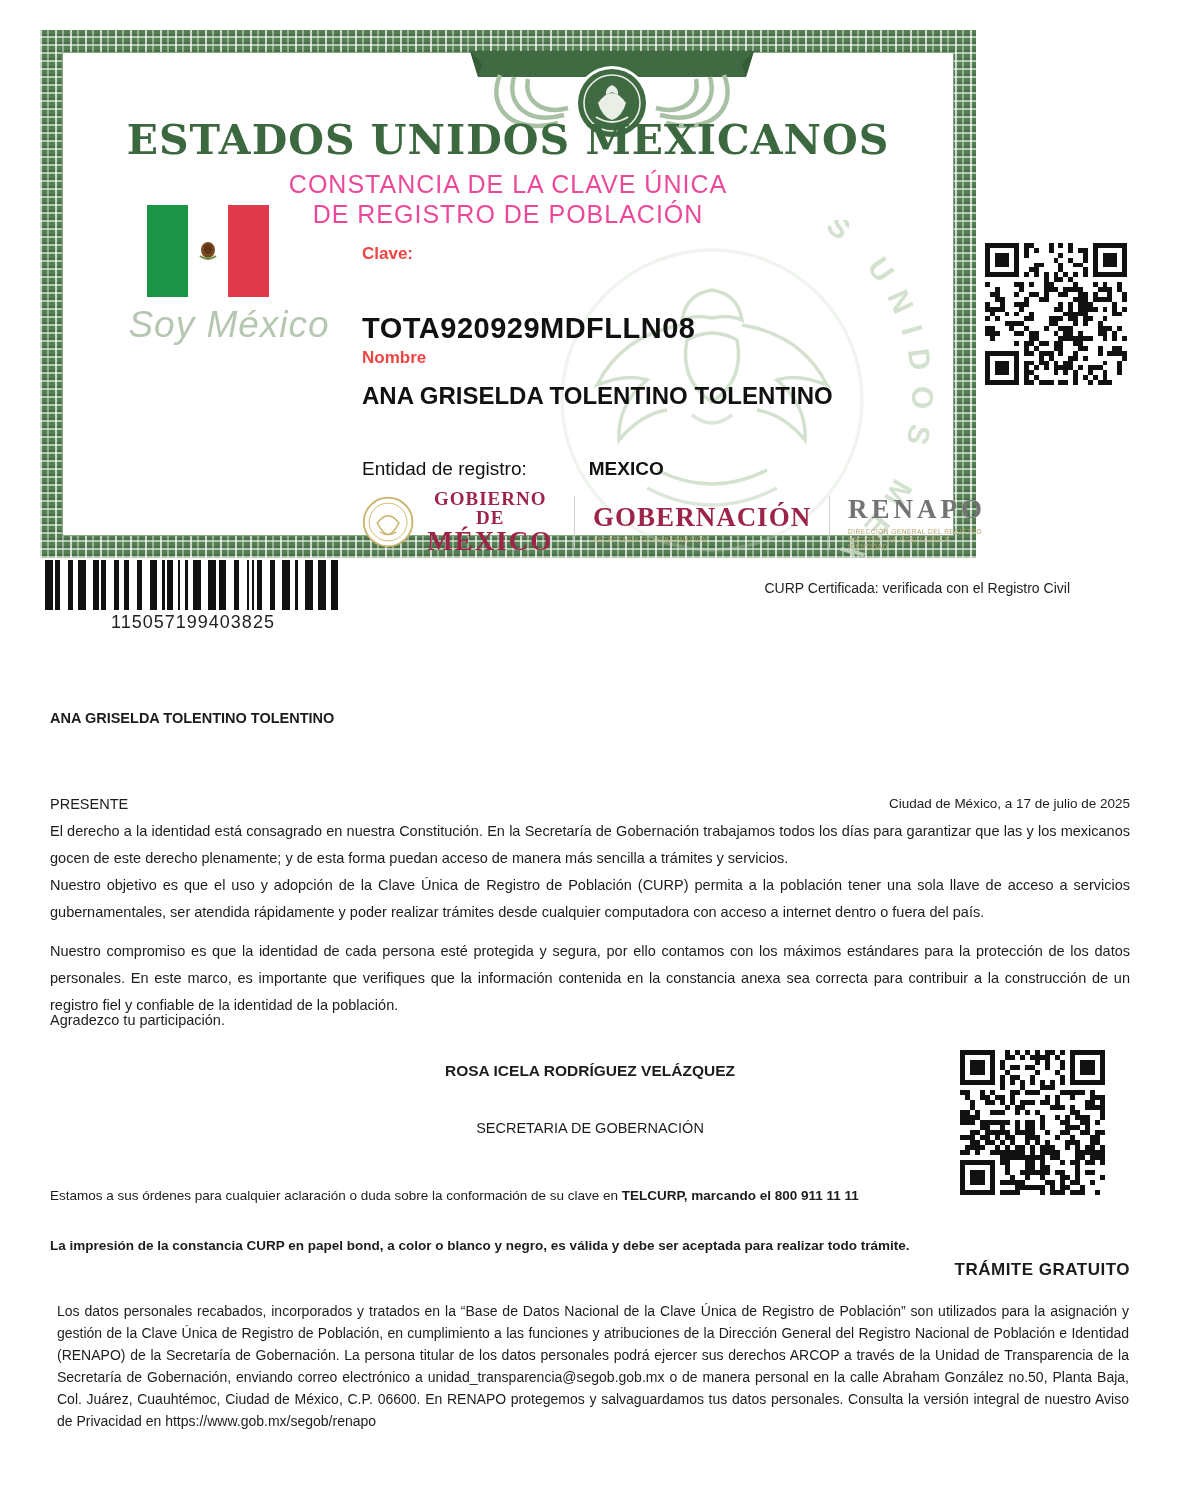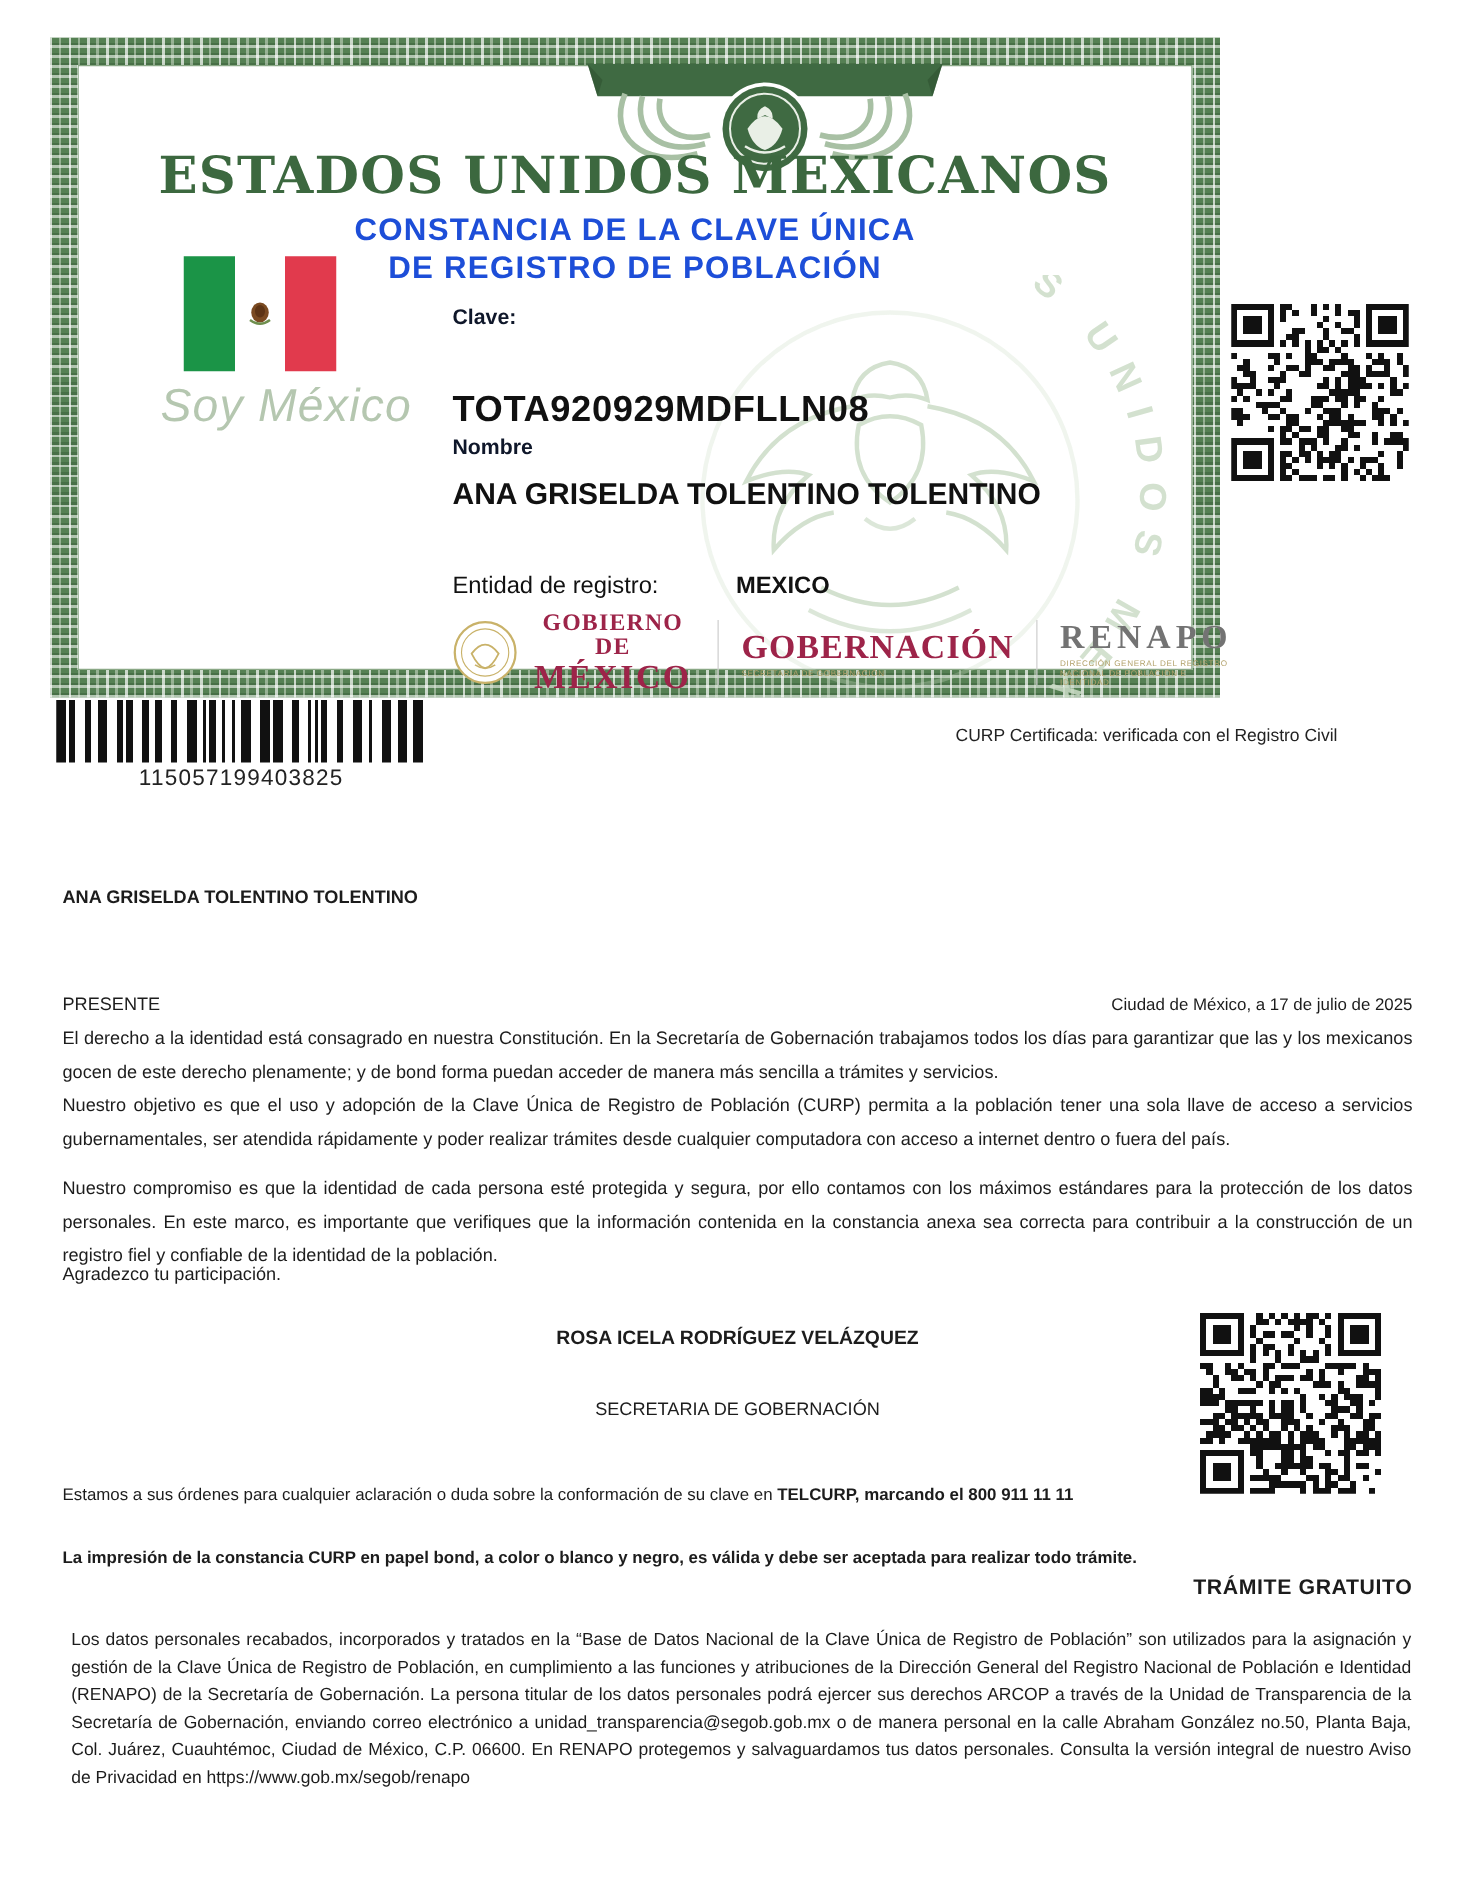--- a/index.html
+++ b/index.html
@@ -21,39 +21,39 @@
     box-shadow: inset 0 0 0 1px #8aa886;
   }
   .band-svg { position:absolute; left:400px; top:-1px; width:300px; height:100px; }
 
   .country-title {
     position:absolute; left:0; top:64px; width:100%; text-align:center;
     font-family:"DejaVu Serif","Liberation Serif",serif; font-weight:700;
     font-size:41px; color:#3c683f; letter-spacing:1px;
   }
   .doc-title { position:absolute; left:0; width:100%; text-align:center;
-    font-weight:700; font-size:25px; color:#1d4ed8; letter-spacing:1px; }
+    font-weight:400; font-size:25px; color:#ec4899; letter-spacing:1px; }
   .doc-title.l1 { top:118px; }
   .doc-title.l2 { top:148px; }
 
   .flag { position:absolute; left:85px; top:153px; width:122px; height:92px; display:flex; }
   .flag .g { flex:1; background:#1b9447; }
   .flag .w { flex:1; background:#ffffff; position:relative; }
   .flag .r { flex:1; background:#e13a4d; }
   .flag-emblem { position:absolute; left:50%; top:50%; transform:translate(-50%,-50%); }
 
   .soy-mexico {
     position:absolute; left:42px; top:252px; width:250px; text-align:center;
     font-style:italic; font-size:37px; color:#b5c7b0; letter-spacing:1px;
   }
 
   .watermark { position:absolute; left:380px; top:168px; width:540px; height:338px; pointer-events:none; overflow:hidden; }
 
   .fields { position:absolute; left:300px; top:168px; width:560px; }
-  .f-label { font-weight:700; font-size:17px; color:#0f172a; }
+  .f-label { font-weight:700; font-size:17px; color:#ef4444; }
   .clave-label { position:absolute; top:24px; left:0; }
   .clave-value { position:absolute; top:60px; left:0; font-weight:700; font-size:29px; letter-spacing:0.5px; color:#111;margin-top:32px; }
   .nombre-label { position:absolute; top:128px; left:0; }
   .nombre-value { position:absolute; top:162px; left:0; font-weight:700; font-size:24px; color:#111; white-space:nowrap; }
   .entidad-row { position:absolute; top:238px; left:0; font-size:19px; color:#111; }
   .entidad-row .val { font-weight:700; margin-left:62px; }
 
   .logos { position:absolute; left:300px; top:438px; height:64px; display:flex; align-items:center; }
   .gob-seal { margin-right:10px; }
   .gob-wordmark { font-family:"Liberation Serif",serif; font-weight:700; color:#9d2449; line-height:1.02; text-align:center; }
@@ -506,21 +506,21 @@
   <div class="barcode-number">115057199403825</div>
   <div class="certified-note">CURP Certificada: verificada con el Registro Civil</div>
 
   <div class="letter-block addressee">ANA GRISELDA TOLENTINO TOLENTINO</div>
 
   <div class="letter-block presente-row">
     <span>PRESENTE</span>
     <span class="date-line">Ciudad de México, a 17 de julio de 2025</span>
   </div>
 
-  <div class="letter-block para p1">El derecho a la identidad está consagrado en nuestra Constitución. En la Secretaría de Gobernación trabajamos todos los días para garantizar que las y los mexicanos gocen de este derecho plenamente; y de bond forma puedan acceder de manera más sencilla a trámites y servicios.</div>
+  <div class="letter-block para p1">El derecho a la identidad está consagrado en nuestra Constitución. En la Secretaría de Gobernación trabajamos todos los días para garantizar que las y los mexicanos gocen de este derecho plenamente; y de esta forma puedan acceso de manera más sencilla a trámites y servicios.</div>
   <div class="letter-block para p2">Nuestro objetivo es que el uso y adopción de la Clave Única de Registro de Población (CURP) permita a la población tener una sola llave de acceso a servicios gubernamentales, ser atendida rápidamente y poder realizar trámites desde cualquier computadora con acceso a internet dentro o fuera del país.</div>
   <div class="letter-block para p3">Nuestro compromiso es que la identidad de cada persona esté protegida y segura, por ello contamos con los máximos estándares para la protección de los datos personales. En este marco, es importante que verifiques que la información contenida en la constancia anexa sea correcta para contribuir a la construcción de un registro fiel y confiable de la identidad de la población.</div>
   <div class="letter-block thanks">Agradezco tu participación.</div>
 
   <div class="letter-block signer-name">ROSA ICELA RODRÍGUEZ VELÁZQUEZ</div>
   <div class="letter-block signer-title">SECRETARIA DE GOBERNACIÓN</div>
 
   <div class="qr qr2"><svg width="100%" height="100%" viewBox="0 0 29 29" shape-rendering="crispEdges" fill="#111">
         <rect x="9" y="0" width="1" height="1"></rect>
         <rect x="11" y="0" width="1" height="1"></rect>

